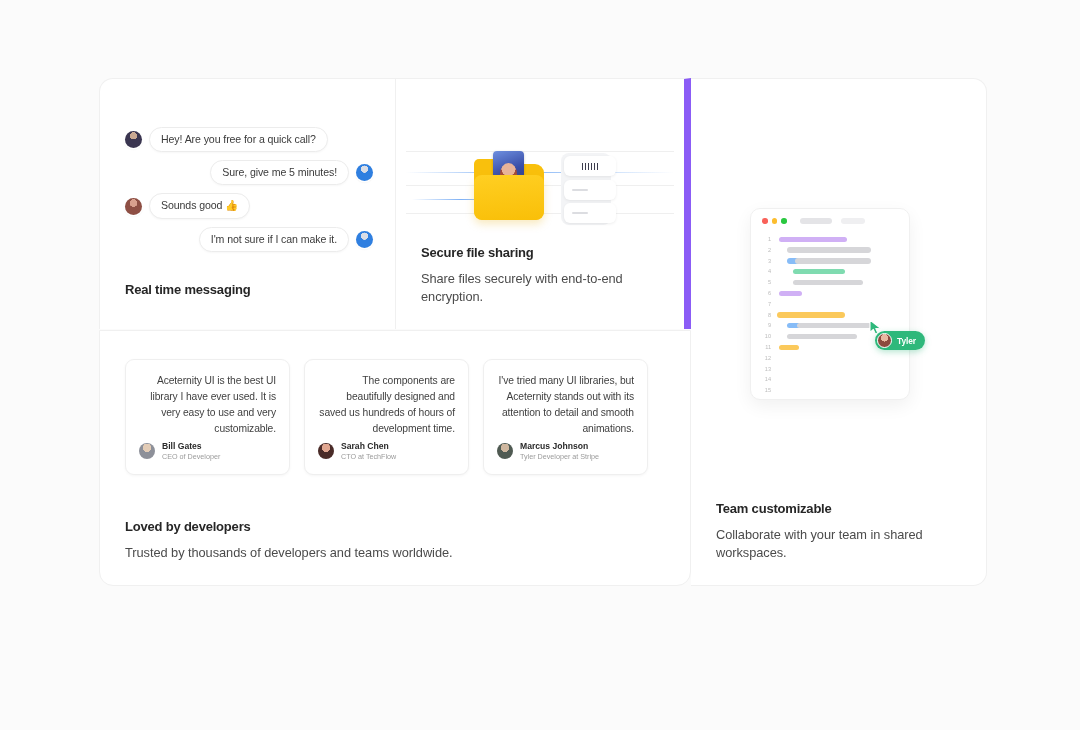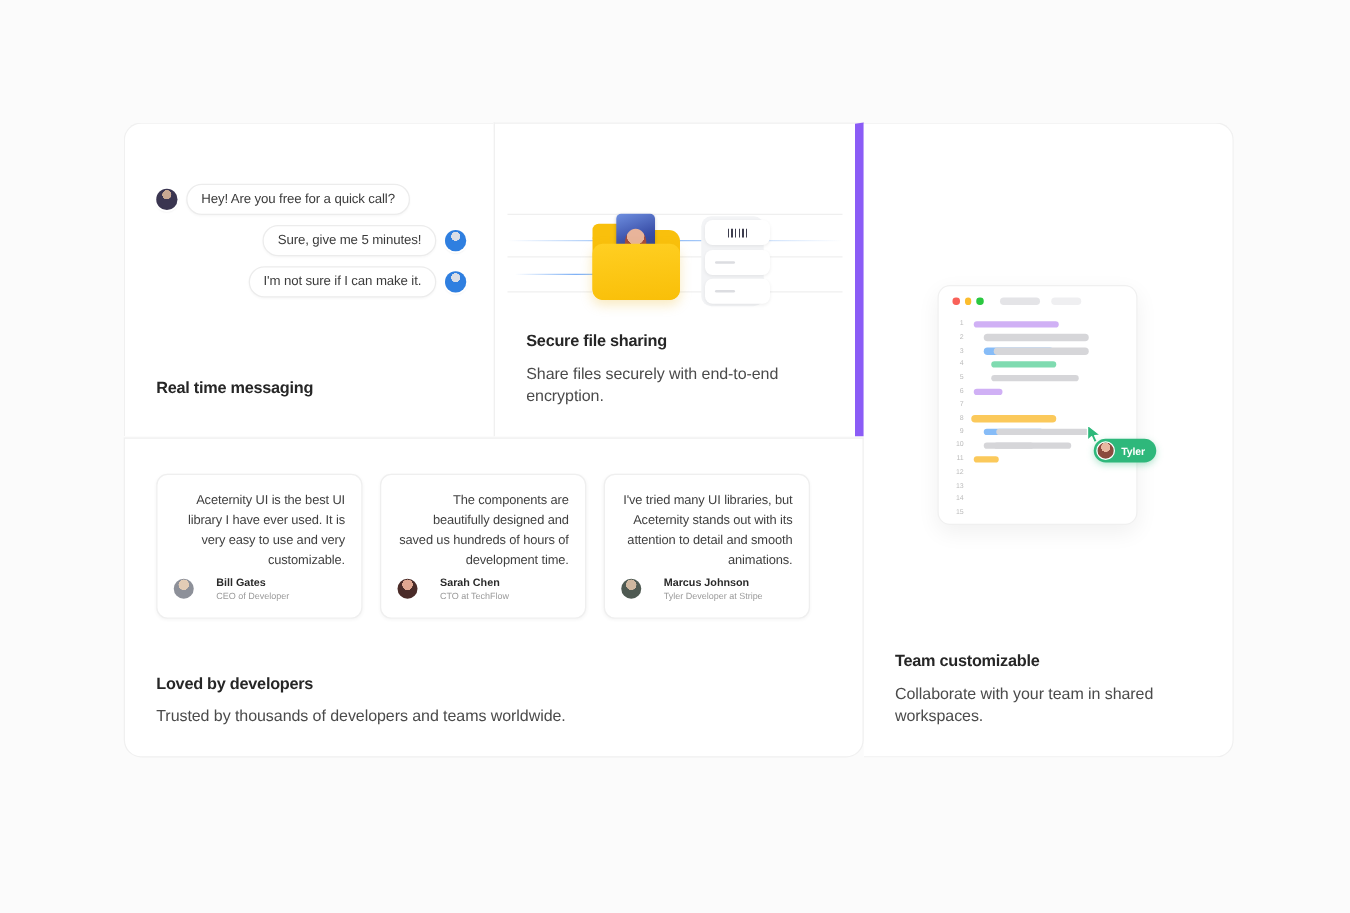--- a/index.html
+++ b/index.html
@@ -6,21 +6,21 @@
   html, body {
     width: 1080px; height: 730px;
     background: #fbfbfb;
     font-family: "Liberation Sans", sans-serif;
     -webkit-font-smoothing: antialiased;
     overflow: hidden;
   }
 
   .bento {
     position: absolute;
-    left: 99px; top: 98px;
+    left: 99px; top: 78px;
     width: 894px; height: 508px;
     display: grid;
     grid-template-columns: 296px 296px 296px;
     grid-template-rows: 251px 1px 256px;
     gap: 0;
   }
 
   .card {
     background: #ffffff;
     position: relative;
@@ -132,21 +132,21 @@
     display: flex; gap: 14px;
   }
   .tcard {
     width: 165px; min-height: 116px;
     background: #fff; border: 1px solid #efefef; border-radius: 9px;
     padding: 13px 13px 12px;
     box-shadow: 0 1px 3px rgba(0,0,0,.045);
     display: flex; flex-direction: column; justify-content: space-between;
   }
   .tquote { font-size: 10.3px; line-height: 1.55; color: #3f3f3f; letter-spacing: -0.1px; text-align: right; }
-  .tauthor { display: flex; align-items: center; gap: 18px; }
+  .tauthor { display: flex; align-items: center; gap: 7px; }
   .tav {
     width: 16px; height: 16px; border-radius: 50%; flex: 0 0 16px;
   }
   .tav.a1 { background: radial-gradient(circle at 50% 30%, #e3ccb6 0 30%, #8d9099 31% 100%); }
   .tav.a2 { background: radial-gradient(circle at 50% 30%, #e0a690 0 30%, #4a2b28 31% 100%); }
   .tav.a3 { background: radial-gradient(circle at 50% 30%, #cfb79f 0 30%, #4f5a52 31% 100%); }
   .tname { font-size: 8.6px; font-weight: bold; color: #2a2a2a; line-height: 1.35; }
   .trole { font-size: 7.2px; color: #9a9a9a; line-height: 1.35; }
 
   
@@ -195,20 +195,24 @@
       <div class="row">
         <div class="av p1"></div>
         <div class="bubble">Hey! Are you free for a quick call?</div>
       </div>
 
       <div class="row right">
         <div class="bubble">Sure, give me 5 minutes!</div>
         <div class="av p3"></div>
       </div>
 
+      <div class="row">
+        <div class="av p2"></div>
+        <div class="bubble">Sounds good 👍</div>
+      </div>
 
       <div class="row right">
         <div class="bubble">I'm not sure if I can make it.</div>
         <div class="av p3"></div>
       </div>
 
     </div>
     <div class="card-body">
       <div class="card-title">Real time messaging</div>
     </div>

